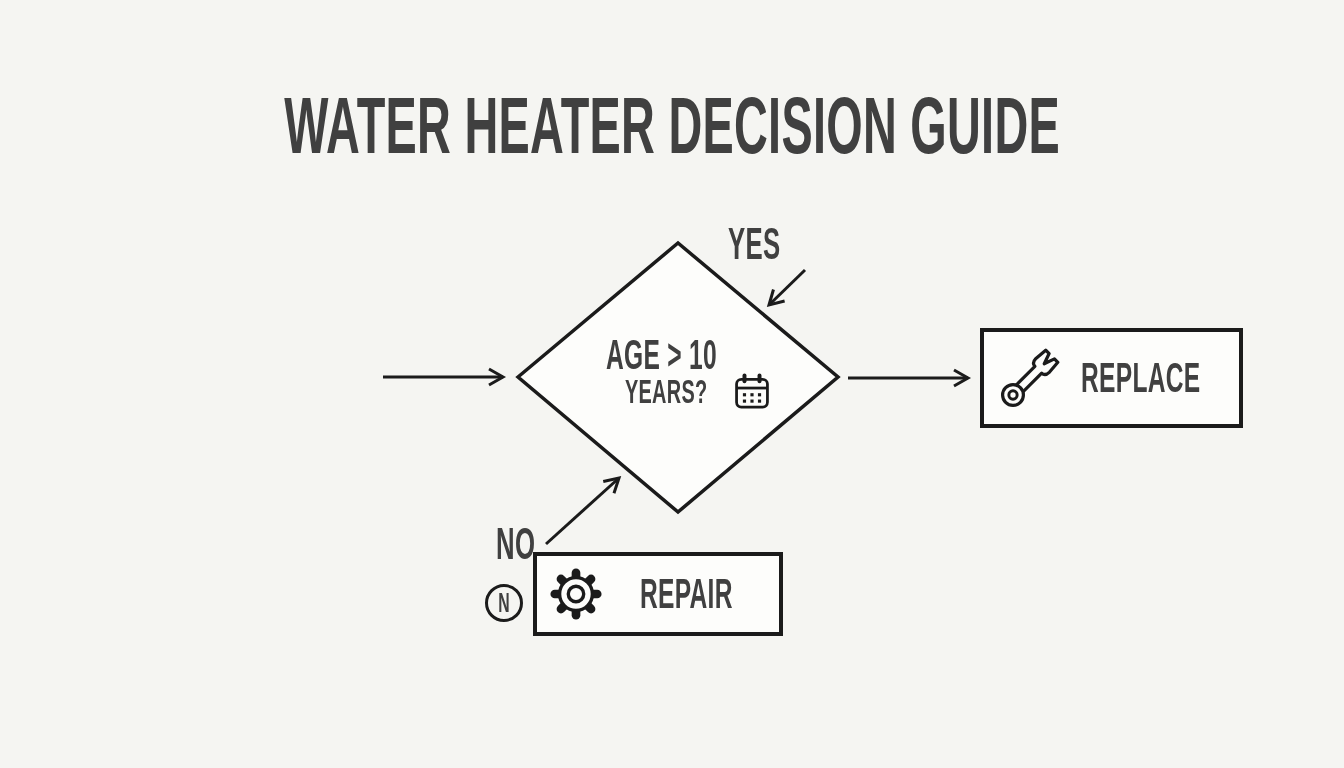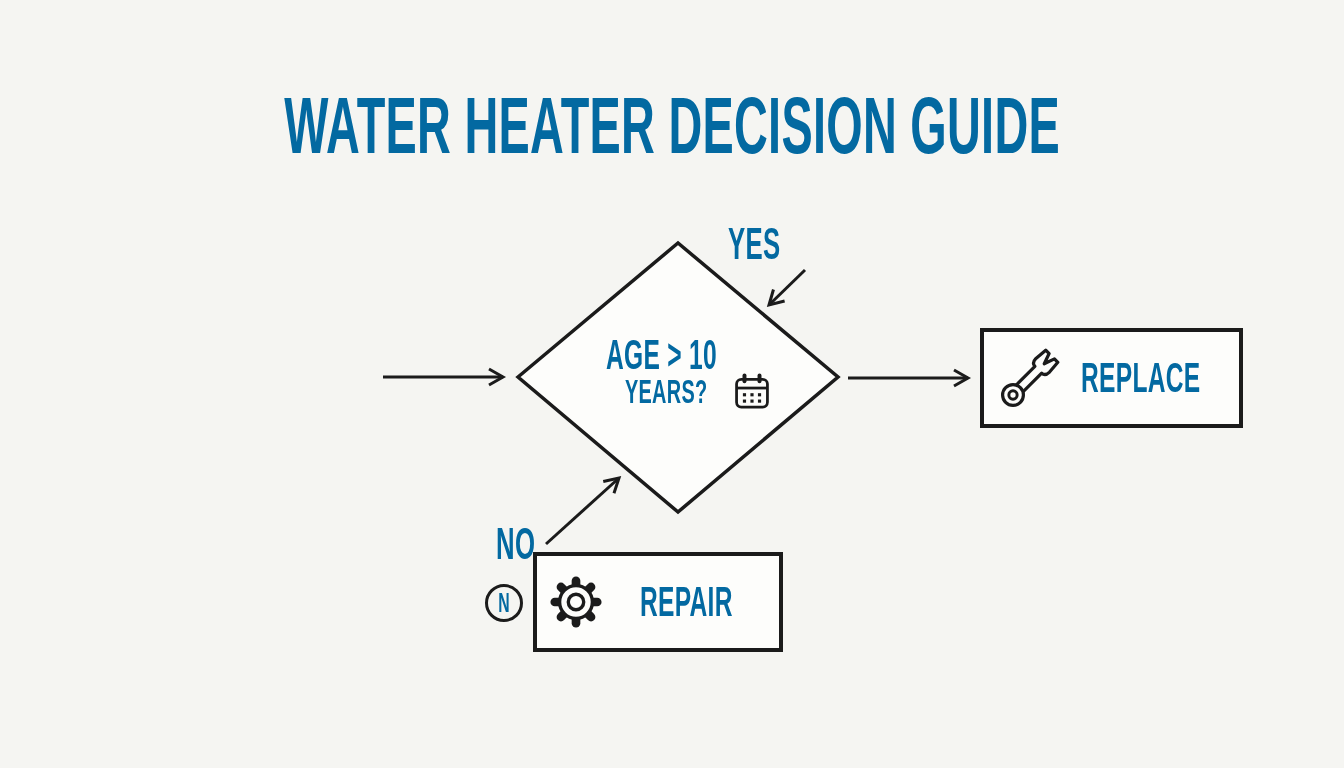--- a/index.html
+++ b/index.html
@@ -1,35 +1,35 @@
 <!DOCTYPE html>
 <html><head>
 <meta charset="utf-8">
 <style>
   html,body { margin:0; padding:0; background:#e9e9e7; }
   .canvas {
     position:relative; width:1344px; height:768px;
     background:#f5f5f2; overflow:hidden;
-    font-family:"Liberation Sans", sans-serif; color:#0369a1;
+    font-family:"Liberation Sans", sans-serif; color:#404040;
   }
   .overlay { position:absolute; left:0; top:0; width:1344px; height:768px; pointer-events:none; }
   .cond { display:inline-block; font-weight:700; white-space:nowrap;
           transform:scaleX(0.585); transform-origin:0 50%; letter-spacing:0.5px; }
   .oc { transform-origin:50% 50%; }
   .title-wrap { position:absolute; left:0; top:86px; width:1344px; text-align:center; }
   .title-wrap .cond { font-size:80px; line-height:80px; }
   .box { position:absolute; border:4px solid #1b1b1b; background:#fdfdfb; box-sizing:border-box; }
   #box-current { left:90px; top:315px; width:278px; height:117px;
                  display:flex; flex-direction:column; justify-content:center; padding-left:20px; }
   #box-current .bline { line-height:42px; font-size:40px; }
   #cal-current { position:absolute; right:16px; top:14px; }
   #box-replace { left:980px; top:328px; width:263px; height:100px; }
   #wrench { position:absolute; left:12px; top:50%; transform:translateY(-50%); }
   #replace-text { position:absolute; left:97px; top:50%; transform:translateY(-50%) scaleX(0.585); font-size:42px; }
-  #box-repair { left:533px; top:552px; width:250px; height:100px; }
+  #box-repair { left:533px; top:552px; width:250px; height:84px; }
   #gear { position:absolute; left:12px; top:50%; transform:translateY(-50%); }
   #repair-text { position:absolute; left:103px; top:50%; transform:translateY(-50%) scaleX(0.585); font-size:42px; }
   #decision-label { position:absolute; left:588px; top:336px; }
   #decision-label .dline1 { font-size:42px; line-height:37px;margin-left:18px; }
   #decision-label .dline2 { position:relative; margin-left:37px; font-size:34px; line-height:37px; }
   #cal-decision { position:absolute; left:108px; top:50%; transform:translateY(-50%); }
   .edge-label { position:absolute; font-size:44px; line-height:36px; }
   #yes-label { left:728px; top:226px; }
   #no-label  { left:496px; top:526px; }
   #n-badge { position:absolute; left:485px; top:584px; width:38px; height:38px;

